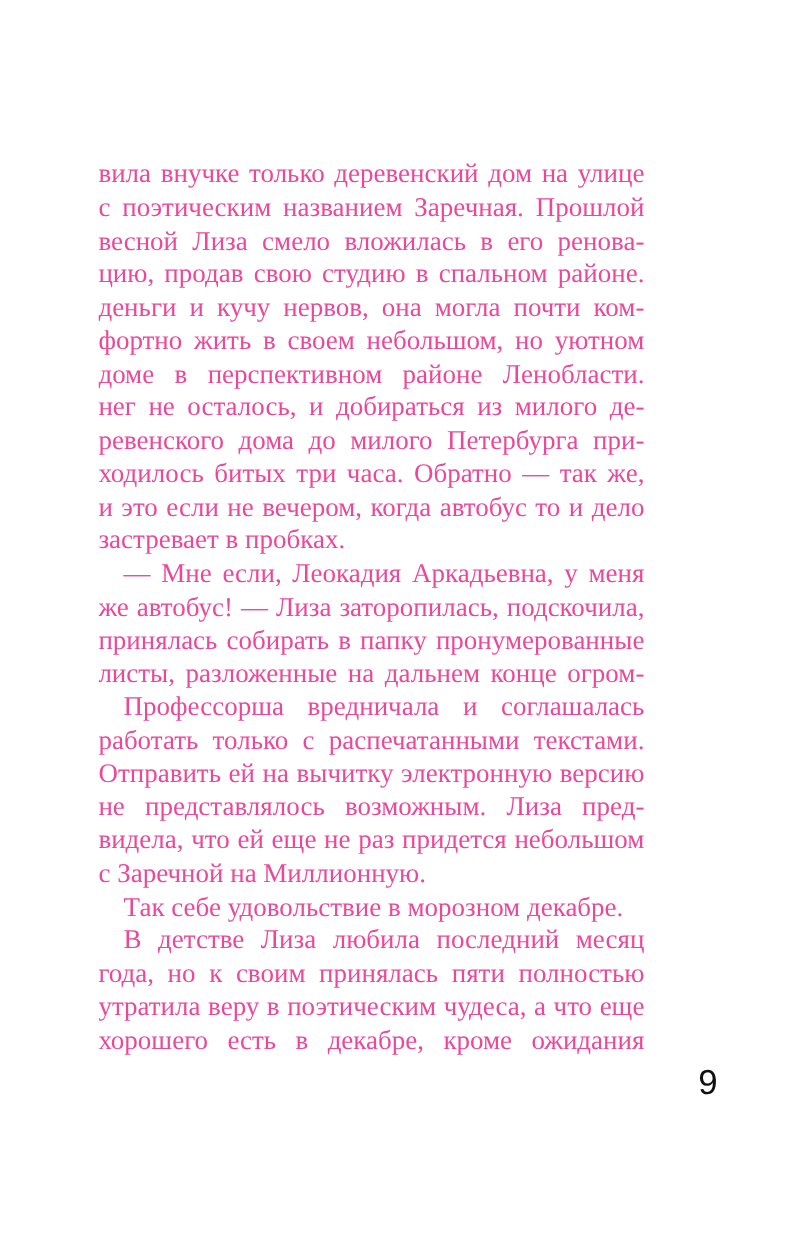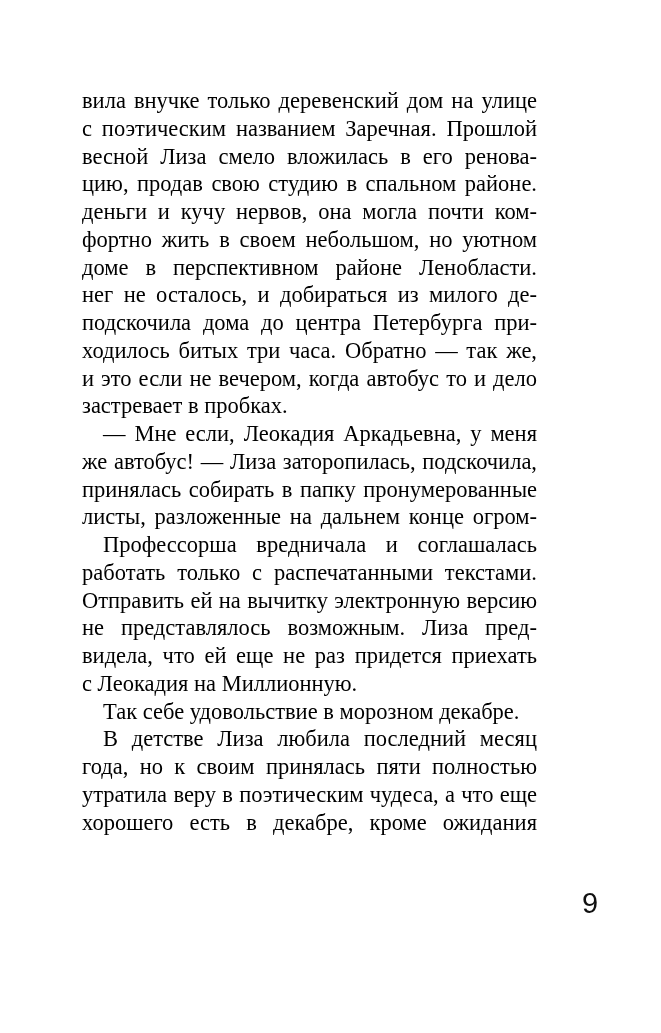--- a/index.html
+++ b/index.html
@@ -46,43 +46,43 @@
     font-family: "Liberation Sans", "DejaVu Sans", sans-serif;
     font-size: 29px;
     line-height: 29px;
     color: #101010;
   }
 </style>
 </head>
 <body>
 
 <div class="book-page" style="background: rgb(255, 255, 255);">
-  <div class="text-block" id="text-block" style="color: #000000;">
+  <div class="text-block" id="text-block" style="color: #ec4899; margin-top: 44px;">
       <div class="text-line fill">вила внучке только деревенский дом на улице</div>
       <div class="text-line fill">с поэтическим названием Заречная. Прошлой</div>
       <div class="text-line fill">весной Лиза смело вложилась в его ренова-</div>
       <div class="text-line fill">цию, продав свою студию в спальном районе.</div>
       <div class="text-line fill">деньги и кучу нервов, она могла почти ком-</div>
       <div class="text-line fill">фортно жить в своем небольшом, но уютном</div>
       <div class="text-line fill">доме в перспективном районе Ленобласти.</div>
       <div class="text-line fill">нег не осталось, и добираться из милого де-</div>
-      <div class="text-line fill">подскочила дома до центра Петербурга при-</div>
+      <div class="text-line fill">ревенского дома до милого Петербурга при-</div>
       <div class="text-line fill">ходилось битых три часа. Обратно — так же,</div>
       <div class="text-line fill">и это если не вечером, когда автобус то и дело</div>
       <div class="text-line">застревает в пробках.</div>
       <div class="text-line fill indent">— Мне если, Леокадия Аркадьевна, у меня</div>
       <div class="text-line fill">же автобус! — Лиза заторопилась, подскочила,</div>
       <div class="text-line fill">принялась собирать в папку пронумерованные</div>
       <div class="text-line fill">листы, разложенные на дальнем конце огром-</div>
       <div class="text-line fill indent">Профессорша вредничала и соглашалась</div>
       <div class="text-line fill">работать только с распечатанными текстами.</div>
       <div class="text-line fill">Отправить ей на вычитку электронную версию</div>
       <div class="text-line fill">не представлялось возможным. Лиза пред-</div>
-      <div class="text-line fill">видела, что ей еще не раз придется приехать</div>
-      <div class="text-line">с Леокадия на Миллионную.</div>
+      <div class="text-line fill">видела, что ей еще не раз придется небольшом</div>
+      <div class="text-line">с Заречной на Миллионную.</div>
       <div class="text-line indent">Так себе удовольствие в морозном декабре.</div>
       <div class="text-line fill indent">В детстве Лиза любила последний месяц</div>
       <div class="text-line fill">года, но к своим принялась пяти полностью</div>
       <div class="text-line fill">утратила веру в поэтическим чудеса, а что еще</div>
       <div class="text-line fill">хорошего есть в декабре, кроме ожидания</div>
     </div>
   <div class="page-number">9</div>
 </div>
 
 </body></html>

